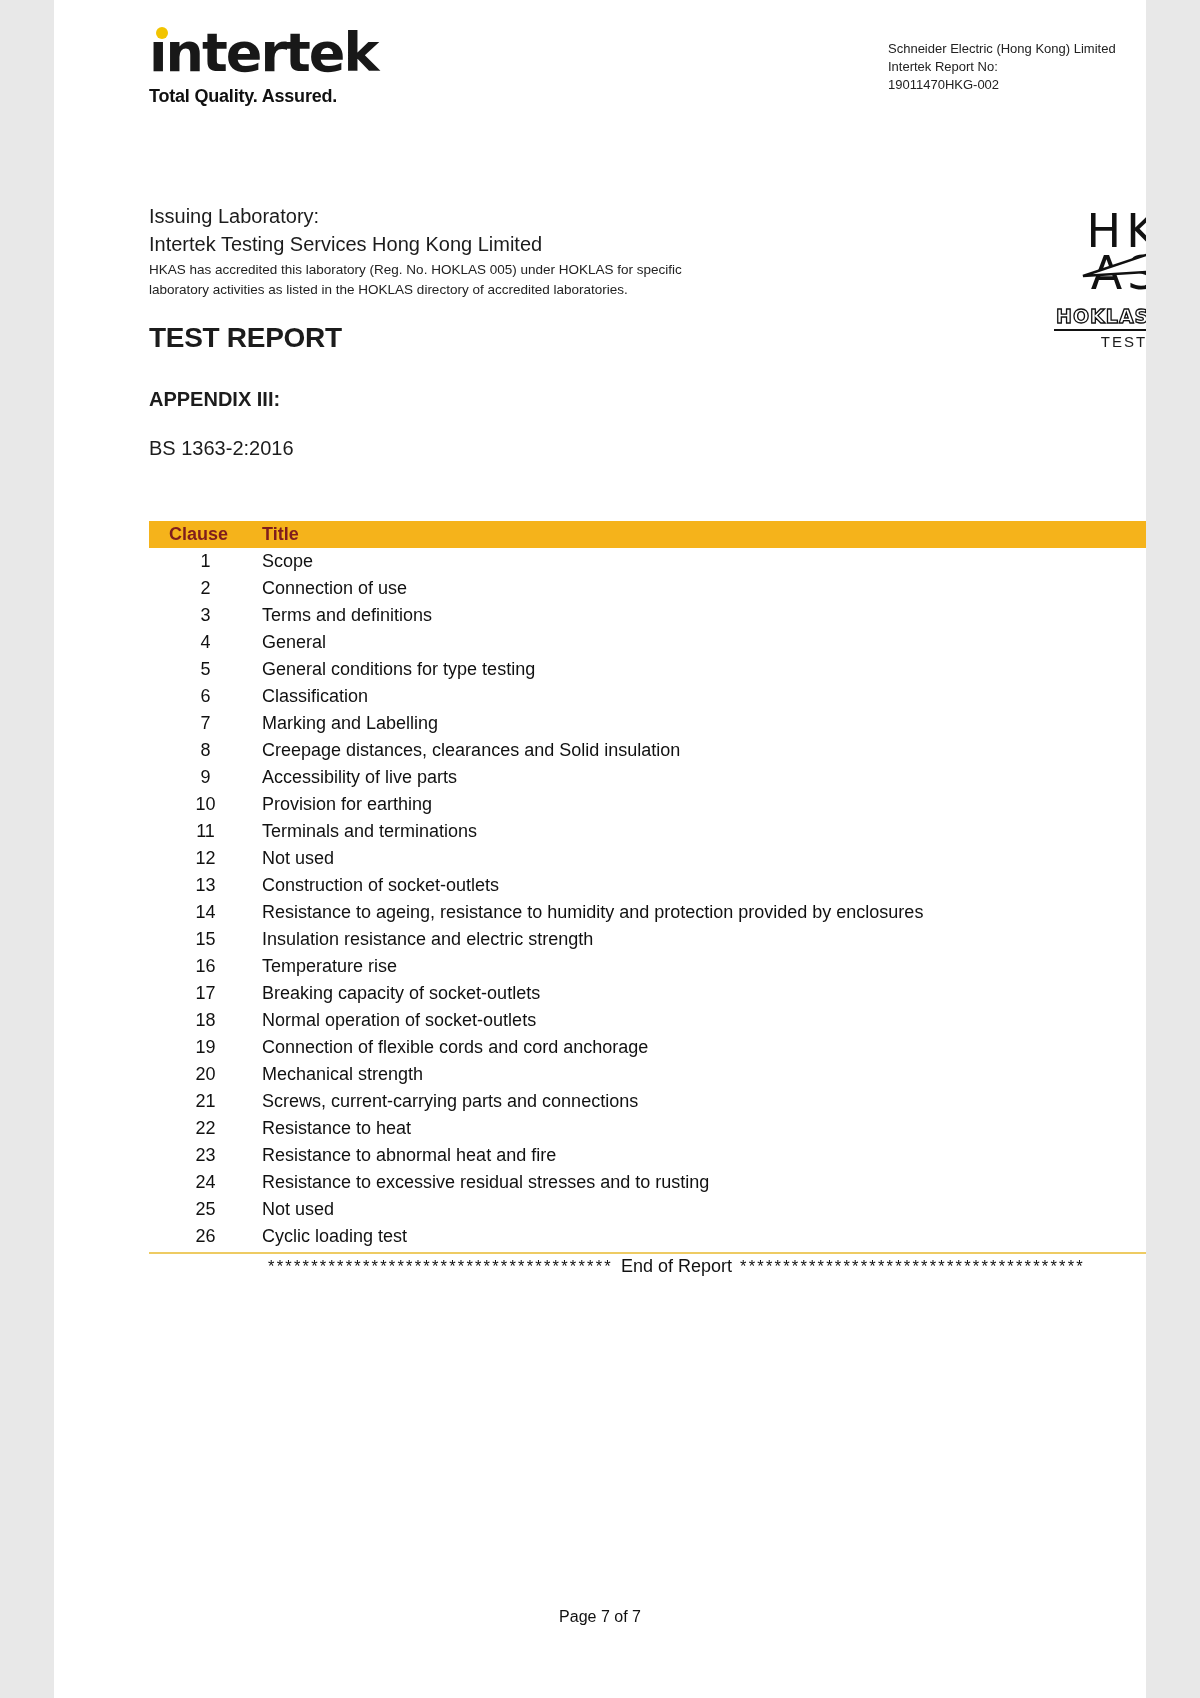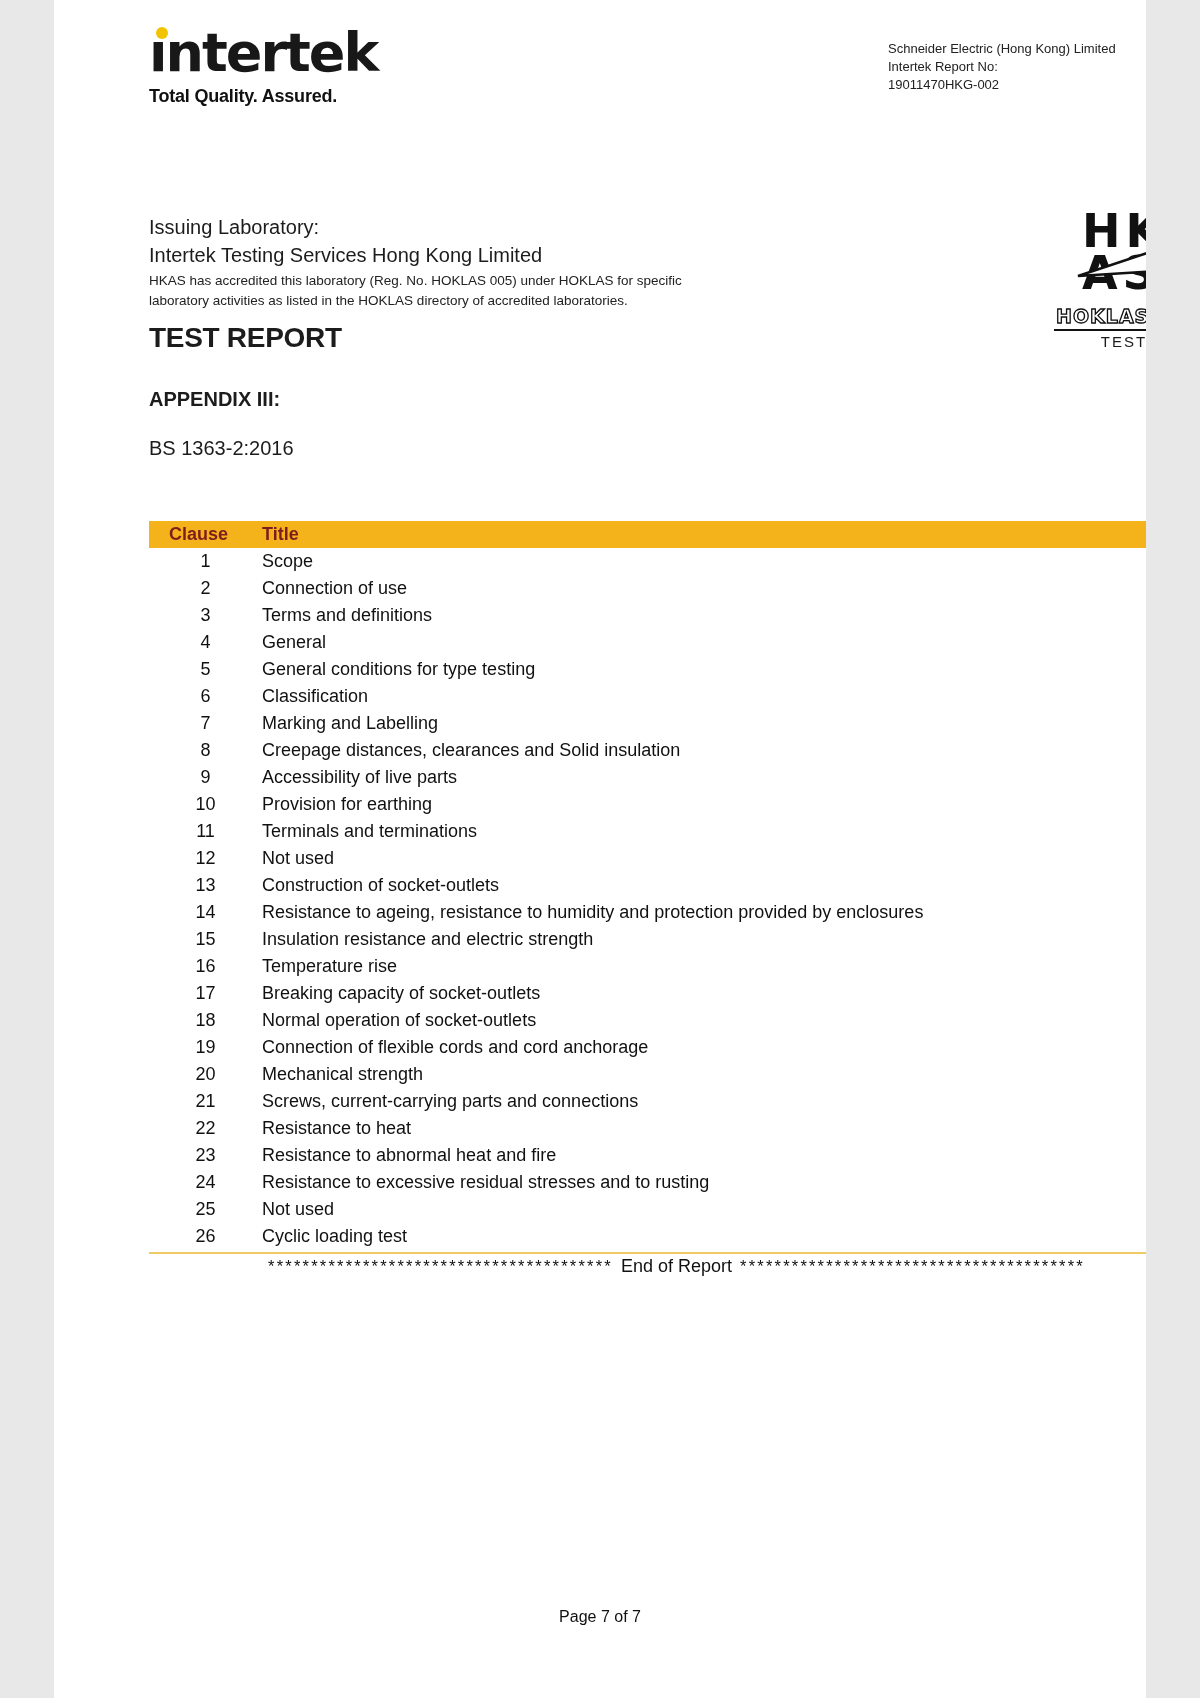--- a/index.html
+++ b/index.html
@@ -32,32 +32,32 @@
     letter-spacing:-0.2px;
   }
 
   
   .header-right {
     position:absolute; left:834px; top:40px;
     font-size:13px; line-height:1.4; color:#222; width:310px;
   }
 
   
-  .issuing { position:absolute; left:95px; top:216px; width:620px; }
+  .issuing { position:absolute; left:95px; top:205px; width:620px; }
   .issuing-label { font-size:20px; margin-bottom:5px; }
   .issuing-name { font-size:20px; margin-bottom:4px; }
   .issuing-note { font-size:13.5px; line-height:1.5; color:#222; }
 
   
   .hkas { position:absolute; left:1000px; top:210px; width:140px; text-align:center; }
   .hkas-letters {
     position:relative; display:inline-block;
     font-family:"DejaVu Sans", sans-serif;
-    font-weight:700; font-size:46px; line-height:0.92;
-    letter-spacing:5px; color:#111; text-align:left;
+    font-weight:400; font-size:46px; line-height:0.92;
+    letter-spacing:5px; color:#111; text-align:right;
   }
   .hkas-swoosh { position:absolute; left:-6px; top:22px; pointer-events:none; }
   .hkas-hoklas {
     margin-top:8px; font-family:"DejaVu Sans", sans-serif;
     font-weight:800; font-size:19px; letter-spacing:1px;
     border-bottom:2px solid #111; display:inline-block; padding:0 2px 1px;
     white-space:nowrap;
   }
   .hkas-outline { color:#ffffff; -webkit-text-stroke:1.3px #111;
     text-shadow:0 0 1px #111; }

